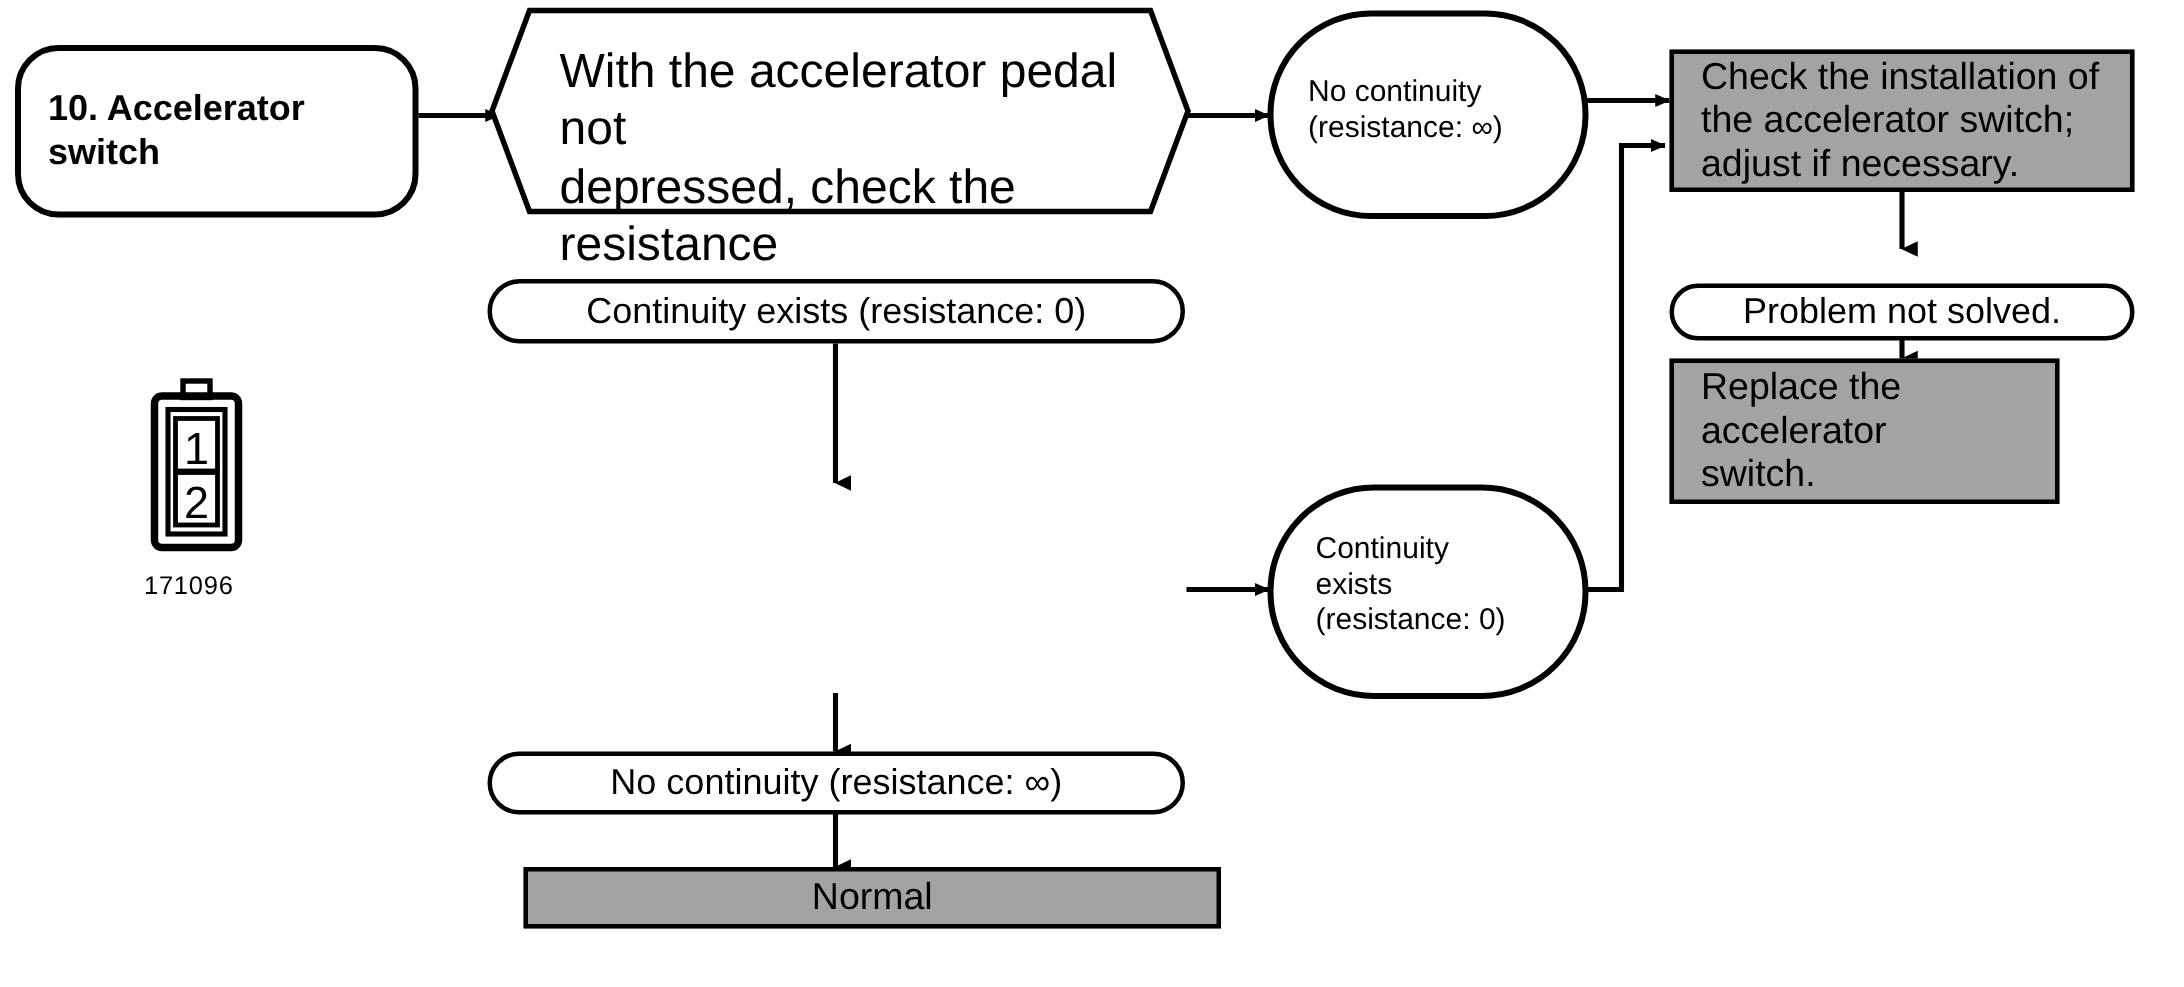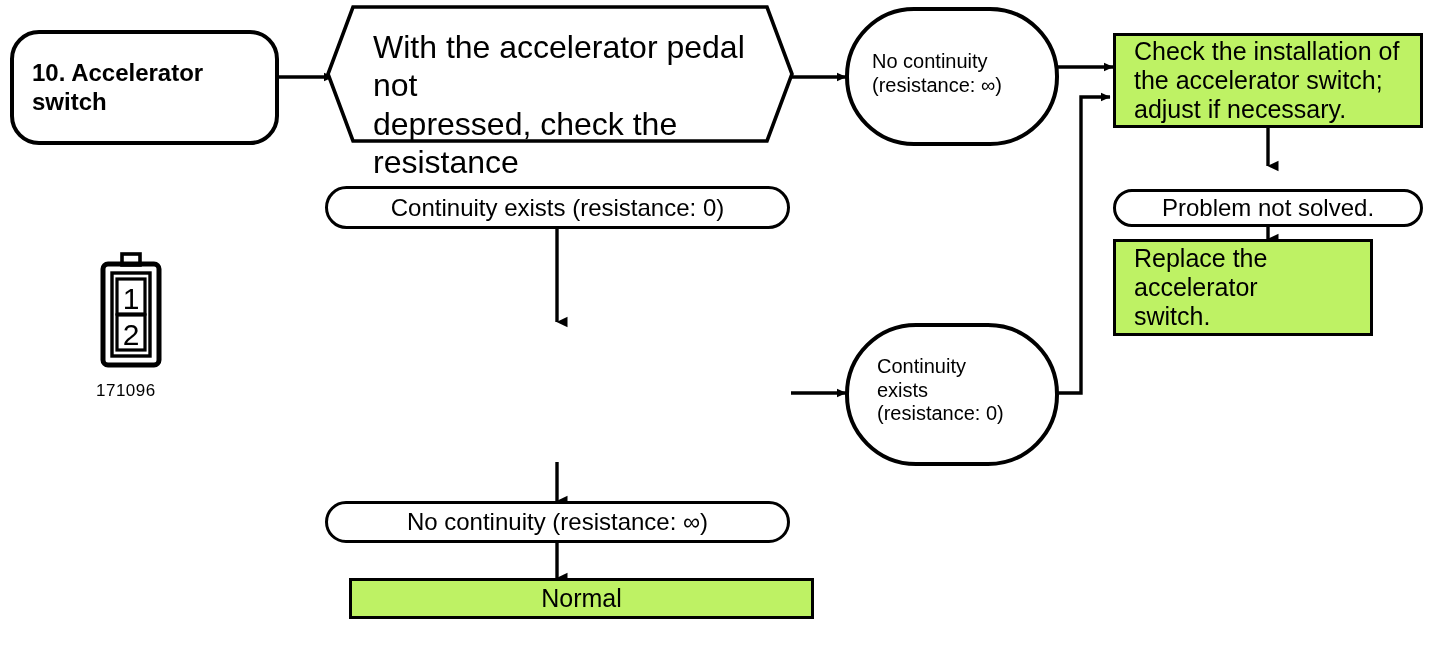--- a/index.html
+++ b/index.html
@@ -23,21 +23,21 @@
   }
   .node {
     position: absolute;
     box-sizing: border-box;
     display: flex;
     align-items: center;
     color: #000;
   }
   .rect-node {
     border: 3px solid #000;
-    background: #bef264;
+    background: #a3a3a3;
     align-items: center;
   }
   .rect-node .txt {
     padding-left: 18px;
     font-size: 25px;
     line-height: 1.16;
     white-space: pre-line;
   }
   .title-node {
     border: 4px solid #000;

